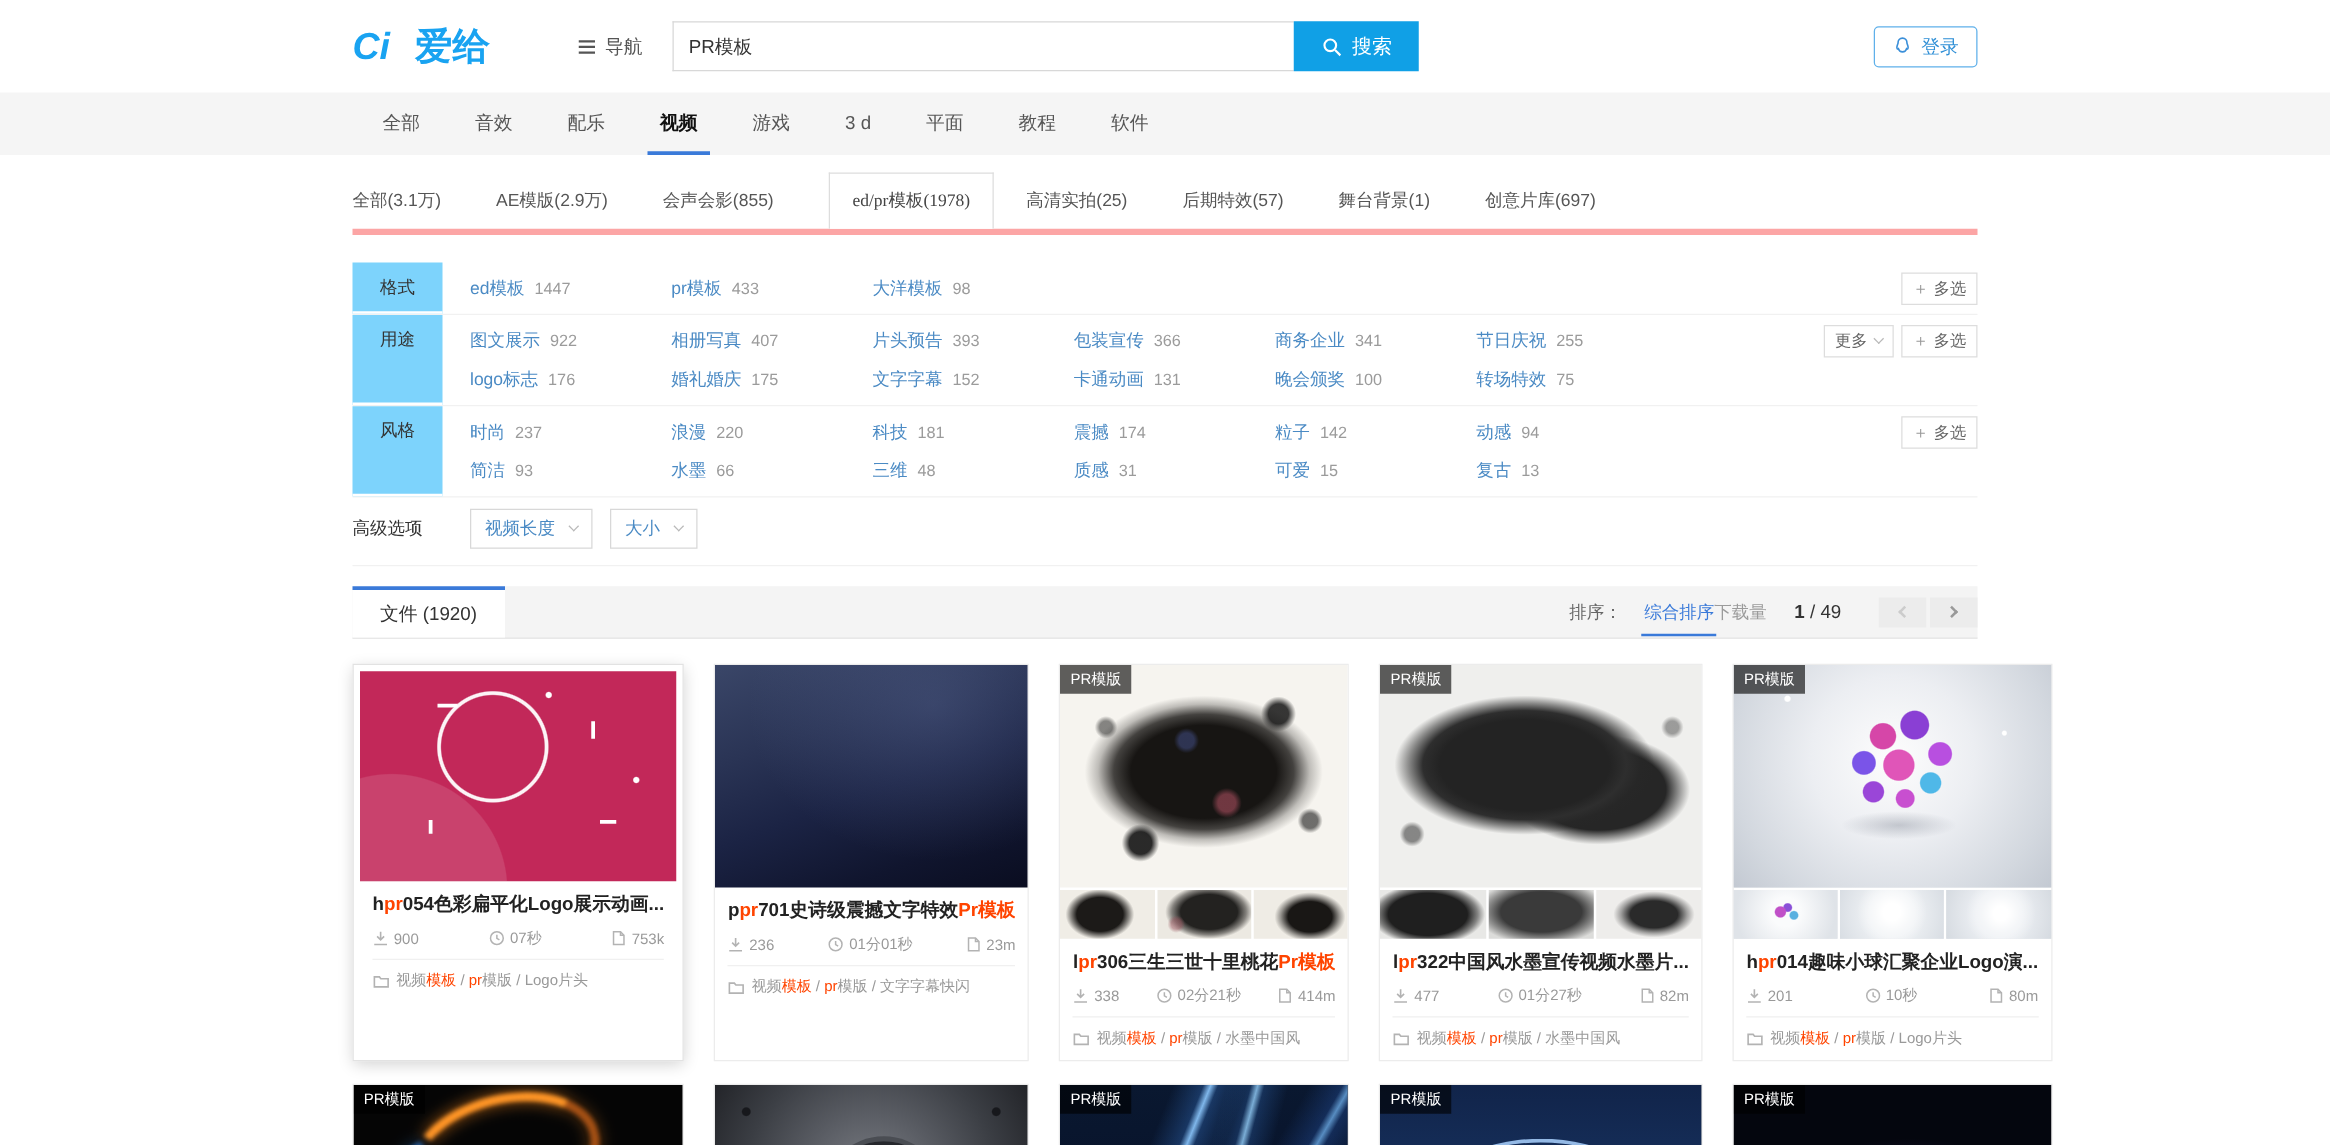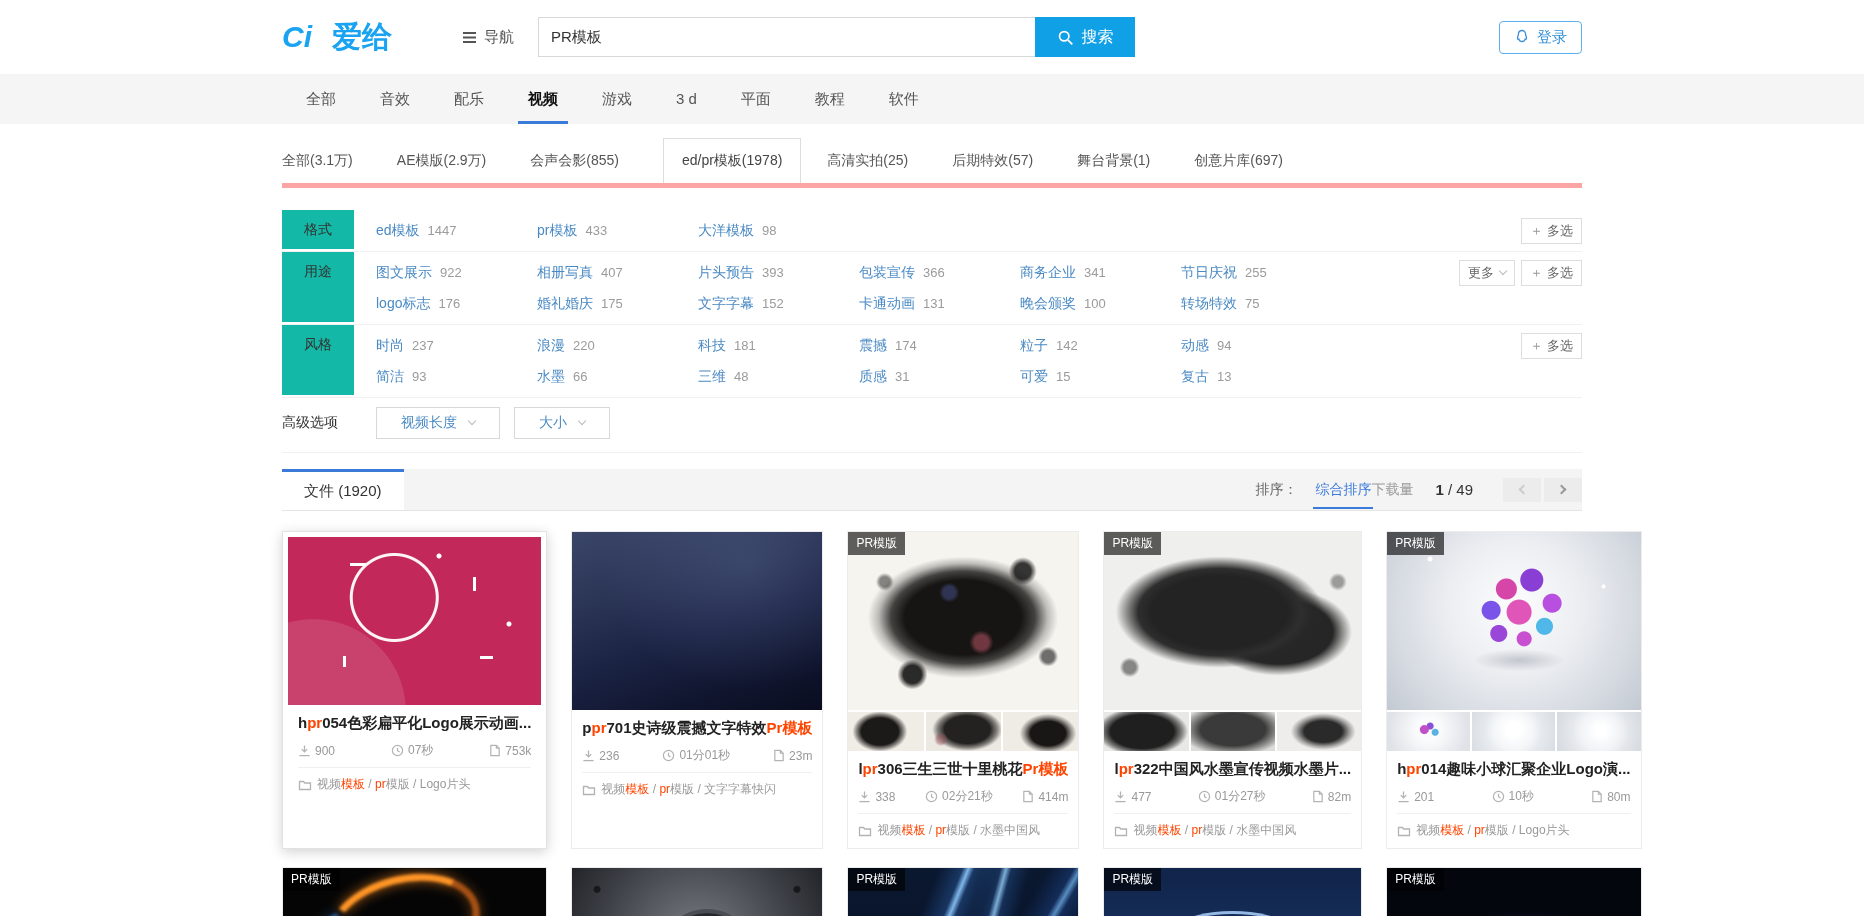--- a/index.html
+++ b/index.html
@@ -26,43 +26,43 @@
   
   .catbar{background:#f5f5f5;height:50px;}
   .catbar .content{display:flex;padding-left:2px;}
   .cat-tab{position:relative;line-height:50px;padding:0 22px;font-size:15px;color:#555;}
   .cat-tab.active{color:#111;font-weight:bold;}
   .cat-tab.active::after{content:"";position:absolute;left:16%;right:16%;bottom:0;height:3px;background:#3a7ad9;}
 
   
   .subtabs{display:flex;align-items:flex-end;margin-top:14px;border-bottom:5px solid #fca5a5;}
   .subtab{font-size:14px;color:#555;margin-right:44px;padding:13px 0;white-space:nowrap;}
-  .subtab.active{border:1px solid #ddd;border-bottom:none;background:#fff;padding:13px 18px;margin-right:26px;color:#444;}
+  .subtab.active{border:1px solid #ddd;border-bottom:none;background:#fff;padding:13px 18px;margin-right:26px;color:#444;font-family:Liberation Serif, serif;}
 
   
   .filter-table{margin-top:22px;}
   .filter-row{display:flex;border-bottom:1px solid #f1f1f1;}
-  .filter-label{width:72px;background:#14b8a6;font-size:14px;color:#333;text-align:center;
+  .filter-label{width:72px;background:#7dd3fc;font-size:14px;color:#333;text-align:center;
     padding-top:11px;border-bottom:2px solid #fff;}
   .filter-lines{flex:1;padding:5px 0 5px 22px;}
   .filter-line{display:flex;}
   .filter-link{width:161px;font-size:14px;line-height:30px;white-space:nowrap;}
   .fl-name{color:#4a8ac4;}
   .fl-count{color:#9b9b9b;margin-left:8px;font-size:13px;}
   .filter-actions{display:flex;align-items:flex-start;gap:6px;padding-top:8px;width:150px;justify-content:flex-end;}
   .action-btn{border:1px solid #ddd;color:#666;font-size:13px;padding:3px 8px;background:#fff;
     display:flex;align-items:center;gap:4px;white-space:nowrap;}
   .plus{color:#999;font-style:normal;font-size:13px;}
   .chev{display:inline-block;width:6px;height:6px;border-right:1.5px solid #b9b9b9;border-bottom:1.5px solid #b9b9b9;
     transform:rotate(45deg);margin-left:2px;position:relative;top:-2px;}
 
   
   .advanced-row{display:flex;align-items:center;padding:9px 0 13px;border-bottom:1px solid #f1f1f1;}
   .adv-label{font-size:14px;color:#333;width:94px;}
-  .dropdown{border:1px solid #d8d8d8;color:#4a8ac4;font-size:14px;padding:6px 24px;margin-right:14px;
+  .dropdown{border:1px solid #d8d8d8;color:#4a8ac4;font-size:14px;padding:6px 11px;margin-right:14px;
     display:flex;align-items:center;gap:10px;background:#fff;}
 
   
   .results-bar{margin-top:16px;background:#f4f4f4;height:42px;display:flex;align-items:stretch;border-bottom:1px solid #e4e4e4;}
   .files-tab{background:#fff;border-top:3px solid #3a7ad9;padding:0 22px;display:flex;align-items:center;
     font-size:15px;color:#333;}
   .sort-area{margin-left:auto;display:flex;align-items:center;gap:18px;font-size:14px;}
   .sort-label{color:#666;}
   .sort-opts{display:flex;}
   .sort-opt{color:#9b9b9b;position:relative;}

